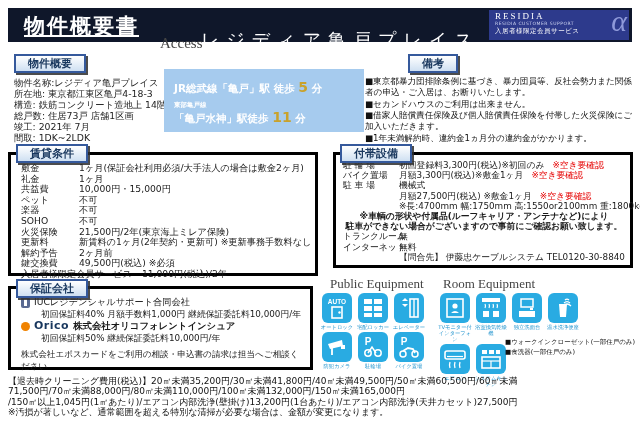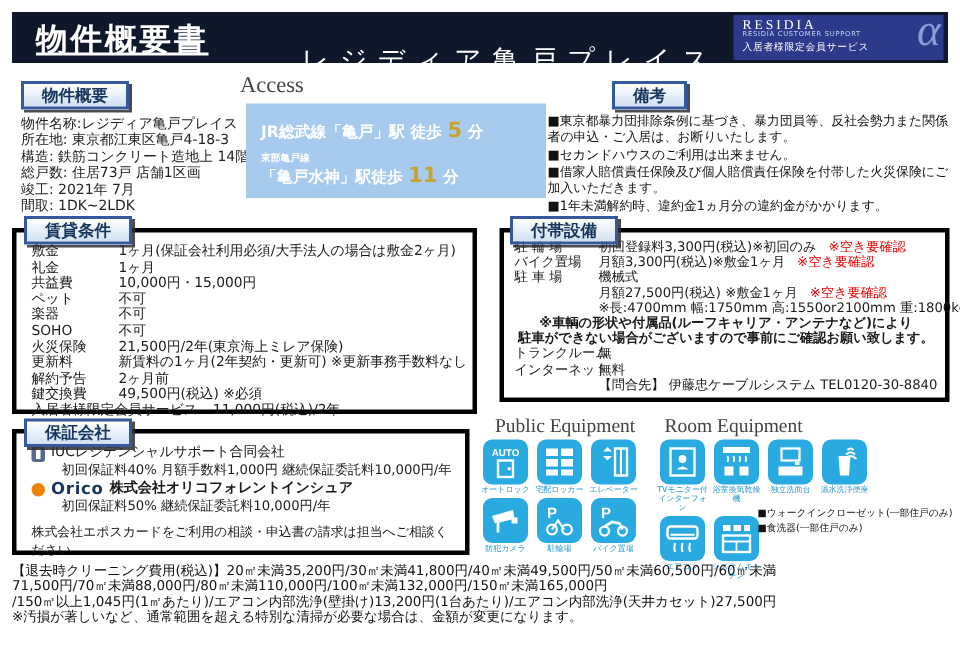--- a/index.html
+++ b/index.html
@@ -38,21 +38,21 @@
     display:inline-block; background:linear-gradient(#ffffff,#cfe0f2);
     border:2px solid #35599c; box-shadow:2px 2px 0 rgba(45,45,45,.85);
     color:#17365d; font-weight:bold; font-size:11px; line-height:1;
     padding:2px 12px; white-space:nowrap; z-index:3;
   }
 
   
   .overview-list { left:14px; top:77px; width:180px; font-size:9.3px; line-height:11px; color:#222; white-space:nowrap; }
 
   
-  .access-heading { left:160px; top:49px; font-family:"Liberation Serif",serif; font-size:15px; color:#444; }
+  .access-heading { left:160px; top:35px; font-family:"Liberation Serif",serif; font-size:15px; color:#444; }
   .access-box { left:164px; top:69px; width:200px; height:63px; background:#a6cbee; color:#fff; font-weight:bold; }
   .access-line1 { position:absolute; left:10px; top:10px; font-size:10.5px; white-space:nowrap; }
   .access-line2-small { position:absolute; left:10px; top:32px; font-size:6.5px; }
   .access-line2 { position:absolute; left:10px; top:40px; font-size:10.5px; white-space:nowrap; }
   .gold-num { color:#c9a22b; font-size:14px; font-weight:bold; }
 
   
   .remarks-list { left:365px; top:76px; width:268px; font-size:8.6px; line-height:10.8px; color:#111; }
   .remarks-list div { margin-bottom:1px; }
 

